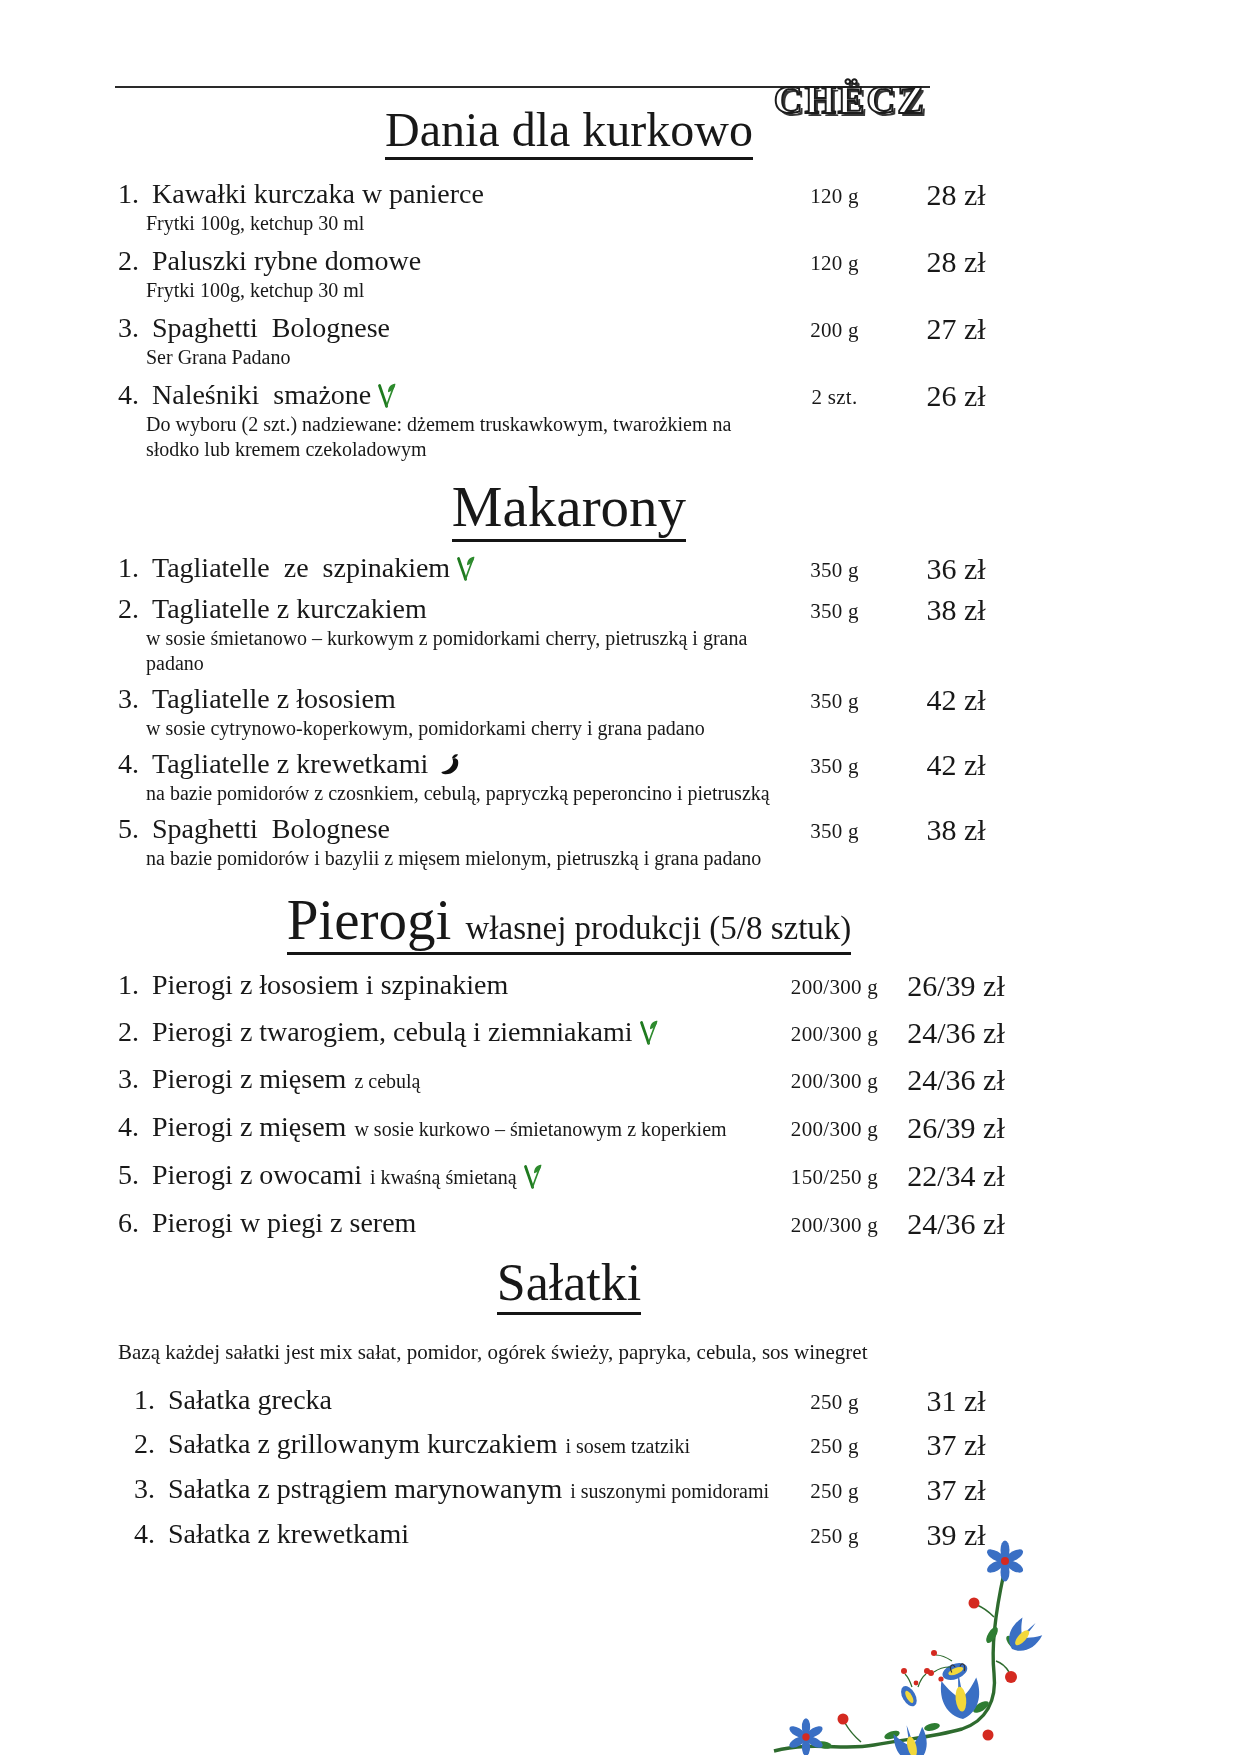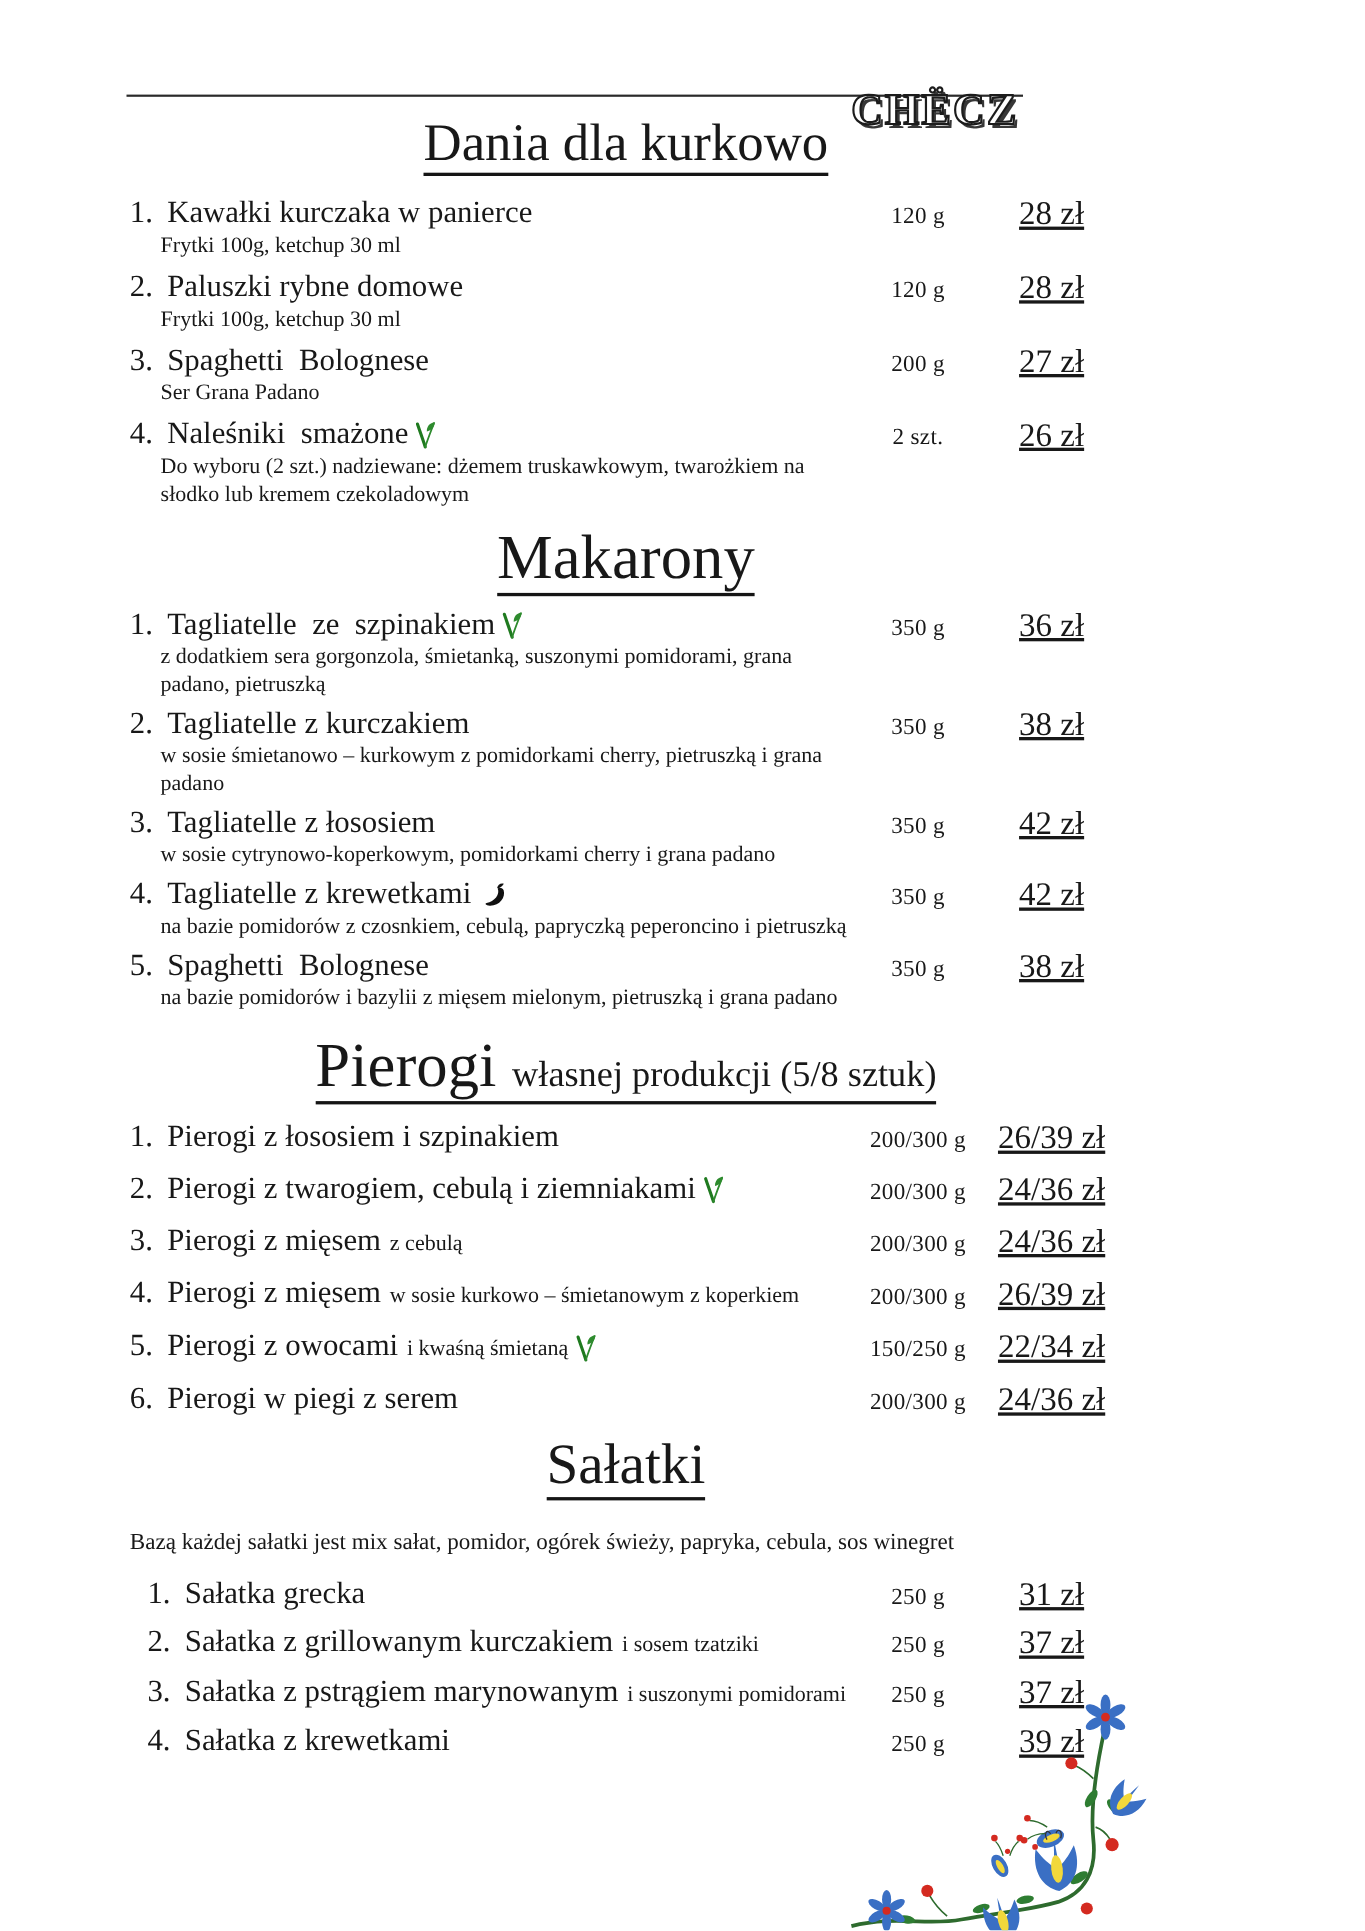--- a/index.html
+++ b/index.html
@@ -33,21 +33,21 @@
   .sec-title-3 .title-suffix{font-size:33px;}
   .sec-title-4{font-size:52px;margin-top:12px;margin-bottom:28px;}
   .row{display:flex;align-items:flex-start;margin-bottom:8px;}
   .main{flex:1;min-width:0;}
   .nameline{font-size:28px;line-height:34px;white-space:pre-wrap;display:flex;align-items:baseline;}
   .num{margin-right:10px;min-width:24px;}
   .name{white-space:pre-wrap;}
   .name-suffix{font-size:20px;margin-left:8px;white-space:pre-wrap;}
   .desc{font-size:20px;line-height:25px;padding-left:28px;max-width:720px;}
   .weight{width:115px;text-align:center;font-size:21px;padding-top:7px;letter-spacing:.3px;}
-  .price{width:128px;text-align:center;font-size:30px;padding-top:1px;text-decoration:underline;}
+  .price{width:128px;text-align:center;font-size:30px;padding-top:1px;}
   .sec-m .row{margin-bottom:6px;}
   .sec-p .row{margin-bottom:12px;}
   .sec-s .row{margin-bottom:9px;padding-left:16px;}
   .intro{font-size:21px;text-align:left;margin:0 0 18px 0;}
   .veg-icon{width:20px;height:27px;margin-left:6px;align-self:center;flex:0 0 auto;}
   .chili-icon{width:25px;height:25px;margin-left:10px;align-self:center;flex:0 0 auto;}
   .floral{position:absolute;right:-2px;bottom:-4px;width:300px;height:220px;}
 </style>
 </head>
 <body>
@@ -109,21 +109,20 @@
 
       <div class="row">
         <div class="main">
           <div class="nameline"><span class="num">1.</span><span class="name">Tagliatelle  ze  szpinakiem</span>
   <svg class="veg-icon" viewBox="0 0 24 30">
     <path d="M3 3 C6 12 9 20 11.5 28" stroke="#1f7a1f" stroke-width="3.4" fill="none" stroke-linecap="round"></path>
     <path d="M21 2 C18 10 14 20 11.5 28" stroke="#2e8b2e" stroke-width="2" fill="none" stroke-linecap="round"></path>
     <path d="M22 1 C16.5 1.5 13 5.5 13.2 11 C18.2 10.2 21.4 6.4 22 1 Z" fill="#2e8b2e"></path>
   </svg>
 </div>
-          <div class="desc">z dodatkiem sera gorgonzola, śmietanką, suszonymi pomidorami, grana padano, pietruszką</div>
         </div>
         <div class="weight">350 g</div>
         <div class="price">36 zł</div>
       </div>
 
       <div class="row">
         <div class="main">
           <div class="nameline"><span class="num">2.</span><span class="name">Tagliatelle z kurczakiem</span></div>
           <div class="desc">w sosie śmietanowo – kurkowym z pomidorkami cherry, pietruszką i grana padano</div>
         </div>

